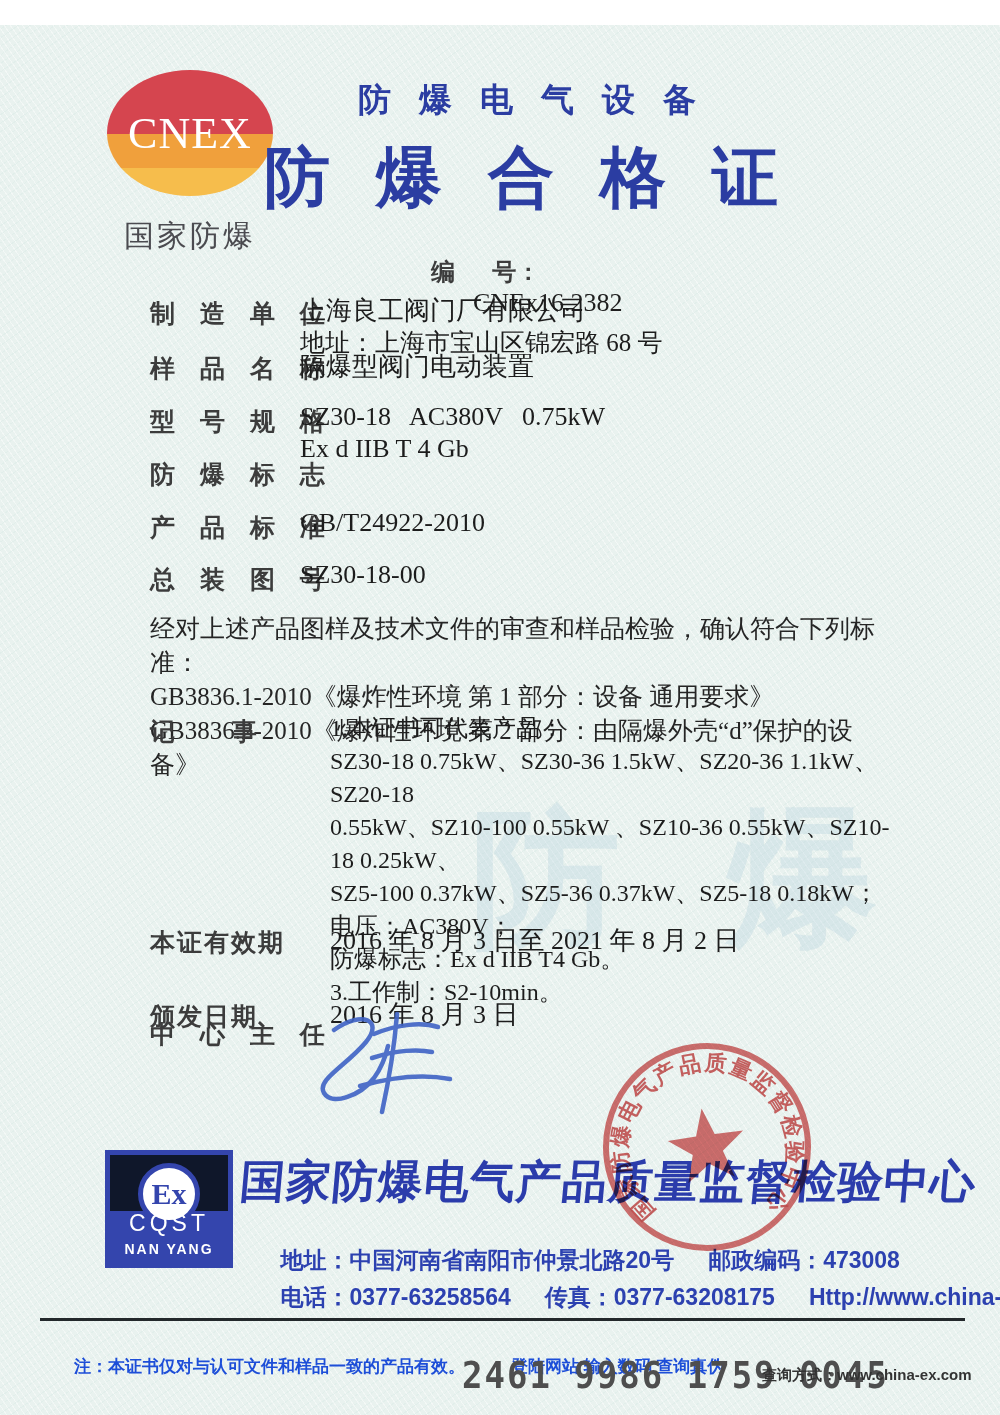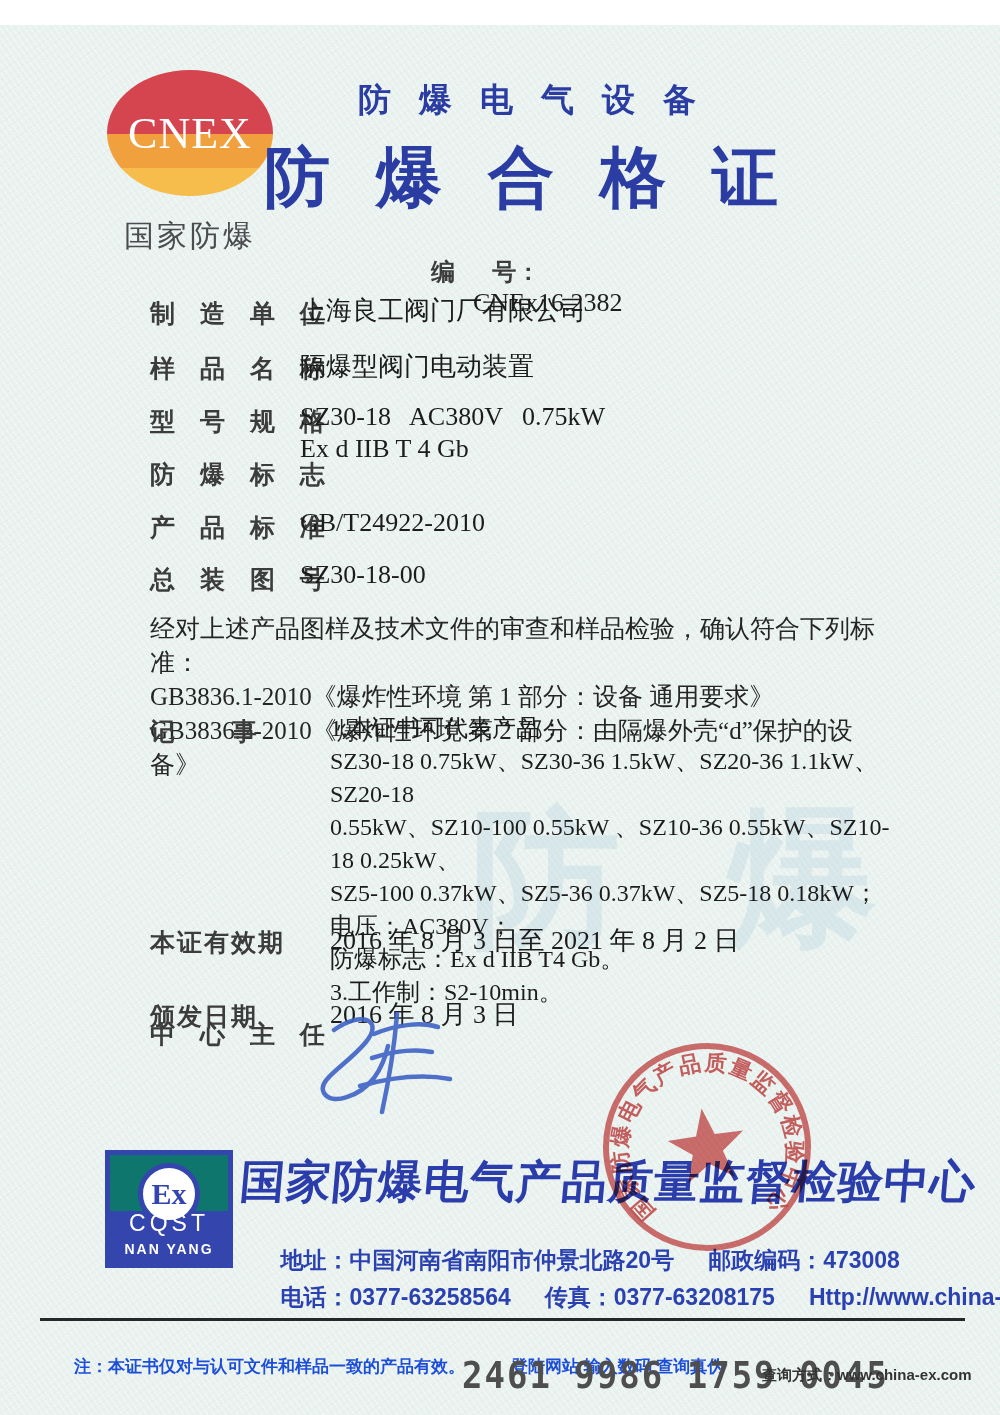--- a/index.html
+++ b/index.html
@@ -39,21 +39,21 @@
           letter-spacing:9px;font-family:"Liberation Sans",sans-serif;white-space:pre;z-index:2;}
   .fvalue{position:absolute;left:300px;font-size:26px;color:#1c1c1c;white-space:pre;z-index:2;}
   .fsub{position:absolute;left:300px;font-size:25px;color:#1c1c1c;white-space:pre;z-index:2;}
   .para{left:150px;top:612px;width:740px;font-size:25px;color:#252525;line-height:34px;z-index:2;}
   .notes{left:330px;top:712px;width:560px;font-size:24px;color:#1c1c1c;line-height:33px;z-index:2;}
   
   .sig{left:300px;top:1000px;z-index:4;}
   
   .stamp{left:590px;top:1030px;z-index:5;mix-blend-mode:multiply;opacity:.92;}
   
-  .cqst{left:105px;top:1150px;width:128px;height:118px;border:5px solid #3445ad;background:#0f766e;
+  .cqst{left:105px;top:1150px;width:128px;height:118px;border:5px solid #3445ad;background:#0f172a;
         box-sizing:border-box;z-index:2;}
   .cqst-band{position:absolute;left:0;bottom:0;width:100%;height:52px;background:#3445ad;}
   .cqst-circle{position:absolute;left:50%;top:8px;transform:translateX(-50%);width:62px;height:62px;
         border:5px solid #3445ad;border-radius:50%;background:#fff;display:flex;align-items:center;
         justify-content:center;z-index:2;box-sizing:border-box;}
   .cqst-ex{font-size:30px;font-weight:bold;color:#3445ad;font-family:"Liberation Serif",serif;}
   .cqst-line1{position:absolute;left:0;bottom:26px;width:100%;text-align:center;color:#fff;
         font-size:23px;letter-spacing:4px;font-family:"Liberation Sans",sans-serif;z-index:3;}
   .cqst-line2{position:absolute;left:0;bottom:6px;width:100%;text-align:center;color:#fff;
         font-size:14px;letter-spacing:2px;font-weight:bold;font-family:"Liberation Sans",sans-serif;z-index:3;}
@@ -91,20 +91,21 @@
   <div class="abs subtitle">防爆电气设备</div>
   <div class="abs title">防爆合格证</div>
 
   <div class="abs certno">
     <span class="certno-label">编  号:</span>
     <span class="certno-value">CNEx16.2382</span>
   </div>
 
   <div class="flabel" style="top:297px">制 造 单 位</div>
   <div class="fvalue" style="top:293px">上海良工阀门厂有限公司</div>
+  <div class="fsub" style="top:326px">地址：上海市宝山区锦宏路 68 号</div>
 
   <div class="flabel" style="top:352px">样 品 名 称</div>
   <div class="fvalue" style="top:349px">隔爆型阀门电动装置</div>
 
   <div class="flabel" style="top:405px">型 号 规 格</div>
   <div class="fvalue" style="top:402px">SZ30-18   AC380V   0.75kW</div>
 
   <div class="flabel" style="top:458px">防 爆 标 志</div>
   <div class="fvalue" style="top:434px">Ex d IIB T 4 Gb</div>
 

